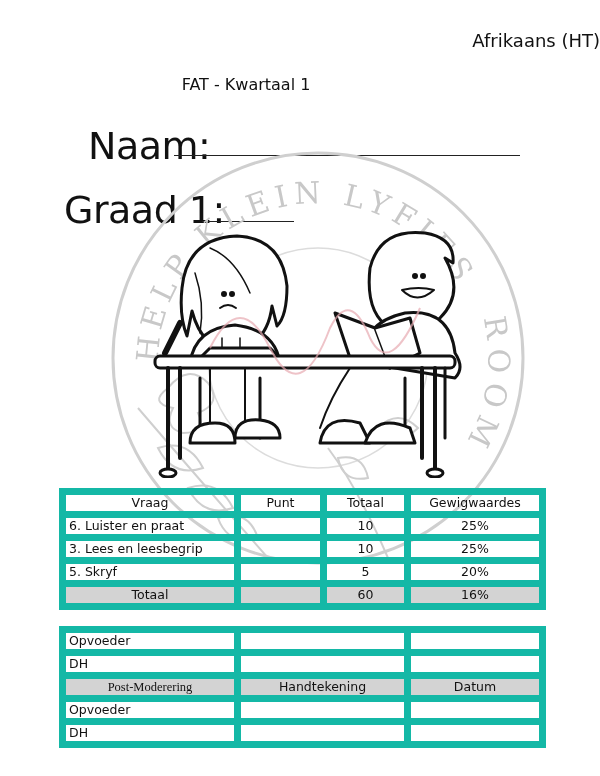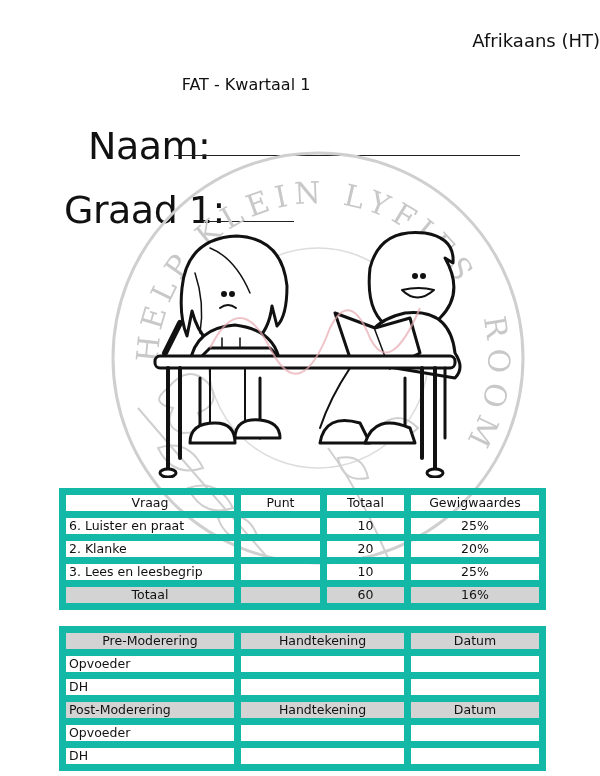--- a/index.html
+++ b/index.html
@@ -13,21 +13,21 @@
   .naam-line{left:174px;top:155px;width:346px;}
   .graad-line{left:202px;top:221px;width:92px;}
   .watermark{position:absolute;left:108px;top:148px;width:420px;height:420px;}
   .illus{position:absolute;left:150px;top:228px;width:320px;height:250px;}
   table{position:absolute;border-collapse:collapse;left:59px;width:480px;font-size:12.5px;table-layout:fixed;}
   td{border:7px solid #14b8a6;padding:0 3px;height:16px;line-height:16px;white-space:nowrap;overflow:hidden;background:transparent;margin-left:38px;}
   .t1{top:488px;}
   .t2{top:626px;}
   .c{text-align:center;}
   .shade td{background:#d3d3d3;}
-  .shade td.left{text-align:left;}
+  .shade td.left{text-align:center;font-family:Liberation Serif, serif;}
 </style>
 </head>
 <body>
 
 <div class="title">Afrikaans (HT)</div>
 <div class="subtitle">FAT - Kwartaal 1</div>
 
 <div class="field naam">Naam:</div>
 <div class="line naam-line"></div>
 <div class="field graad">Graad 1:</div>
@@ -121,52 +121,47 @@
     <td class="c">Totaal</td>
     <td class="c">Gewigwaardes</td>
   </tr>
   <tr>
     <td>6. Luister en praat</td>
     <td class="c"></td>
     <td class="c">10</td>
     <td class="c">25%</td>
   </tr>
   <tr>
-    <td>2. Klanke</td>
-    <td class="c"></td>
-    <td class="c">20</td>
-    <td class="c">20%</td>
-  </tr>
-  <tr>
     <td>3. Lees en leesbegrip</td>
     <td class="c"></td>
     <td class="c">10</td>
     <td class="c">25%</td>
+  </tr>
+  <tr>
+    <td>5. Skryf</td>
+    <td class="c"></td>
+    <td class="c">5</td>
+    <td class="c">20%</td>
   </tr>
   <tr class="shade">
     <td class="c">Totaal</td>
     <td class="c"></td>
     <td class="c">60</td>
     <td class="c">16%</td>
   </tr>
 </tbody>
   </table>
 
 <table class="t2">
   <colgroup>
       <col style="width:175px">
       <col style="width:170px">
       <col style="width:135px">
     </colgroup>
   <tbody>
-      <tr class="shade">
-    <td class="c">Pre-Moderering</td>
-    <td class="c">Handtekening</td>
-    <td class="c">Datum</td>
-  </tr>
   <tr>
     <td>Opvoeder</td>
     <td></td>
     <td></td>
   </tr>
   <tr>
     <td>DH</td>
     <td></td>
     <td></td>
   </tr>

